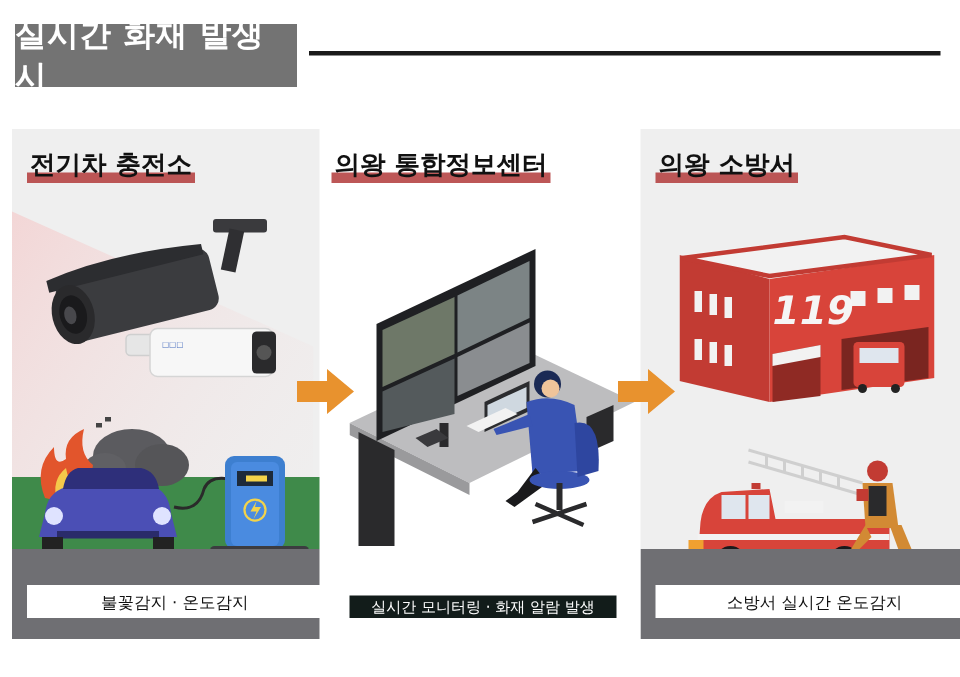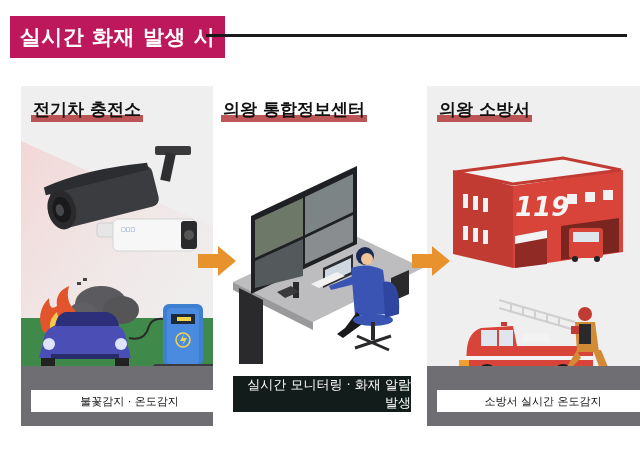--- a/index.html
+++ b/index.html
@@ -1,34 +1,34 @@
 <!DOCTYPE html>
 <html><head>
 <meta charset="utf-8">
 <style>
   * { box-sizing: border-box; margin: 0; padding: 0; }
   html, body { width: 640px; height: 451px; background: #ffffff; overflow: hidden; }
   body { position: relative; font-family: "DejaVu Sans", sans-serif; }
 
-  .title-box { position: absolute; left: 10px; top: 16px; width: 215px; height: 42px; background: #be185d; display: flex; align-items: center; justify-content: center; }
+  .title-box { position: absolute; left: 10px; top: 16px; width: 188px; height: 42px; background: #737373; display: flex; align-items: center; justify-content: center; }
   .title-text { color: #ffffff; font-size: 21px; font-weight: bold; letter-spacing: 0.5px; }
   .title-rule { position: absolute; left: 206px; top: 34px; width: 421px; height: 3px; background: #1a1a1a; }
 
   .panel { position: absolute; top: 86px; height: 340px; overflow: hidden; }
-  .panel-left { left: 21px; width: 217px; background: #efefef; padding-left: 42px; }
+  .panel-left { left: 8px; width: 217px; background: #efefef; padding-left: 42px; }
   .panel-mid { left: 213px; width: 214px; background: #ffffff; text-align: right; }
   .panel-right { left: 427px; width: 232px; background: #efefef; }
 
   .heading { position: absolute; top: 12px; font-size: 17px; font-weight: bold; color: #111; z-index: 3; }
   .heading .hl { position: absolute; left: -2px; right: -2px; bottom: -1px; height: 7px; background: #b23a3a; opacity: 0.85; z-index: -1; }
   .heading span.t { position: relative; }
 
   .ground { position: absolute; left: 0; right: 0; bottom: 0; height: 60px; background: #6f6f73; }
   .caption-white { position: absolute; left: 10px; right: 10px; bottom: 14px; height: 22px; background: #ffffff; display: flex; align-items: center; justify-content: center; font-size: 11px; color: #111; margin-top: 44px; }
-  .caption-dark { position: absolute; left: 20px; right: 16px; bottom: 14px; height: 36px; background: #121c1a; display: flex; align-items: center; justify-content: center; font-size: 13px; color: #ffffff; }
+  .caption-dark { position: absolute; left: 20px; right: 16px; bottom: 14px; height: 15px; background: #121c1a; display: flex; align-items: center; justify-content: center; font-size: 10px; color: #ffffff; }
 
   .arrow { position: absolute; width: 38px; height: 30px; z-index: 5; }
 
   svg { display: block; }
 </style>
 </head>
 <body>
 
 <div class="title-box">
   <span class="title-text">실시간 화재 발생 시</span>

